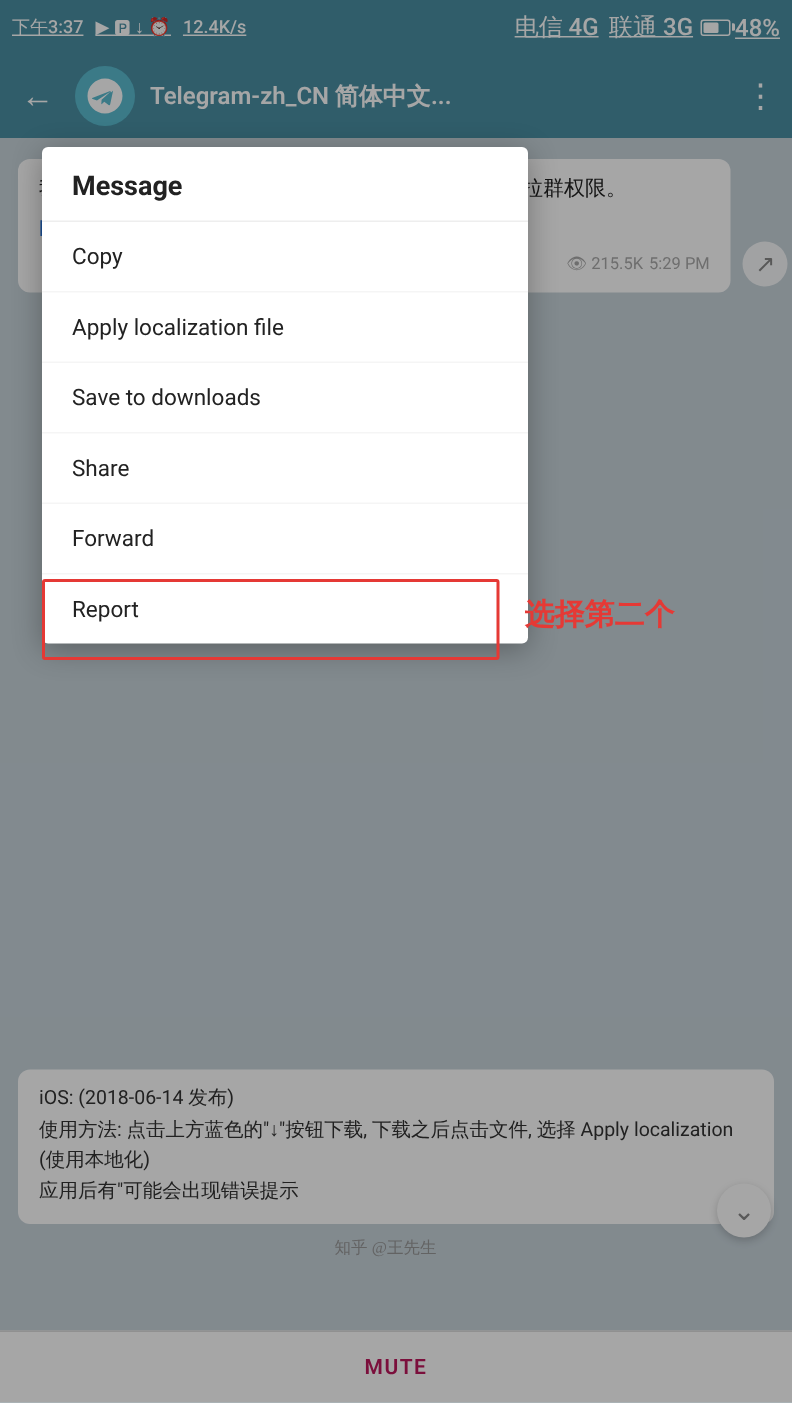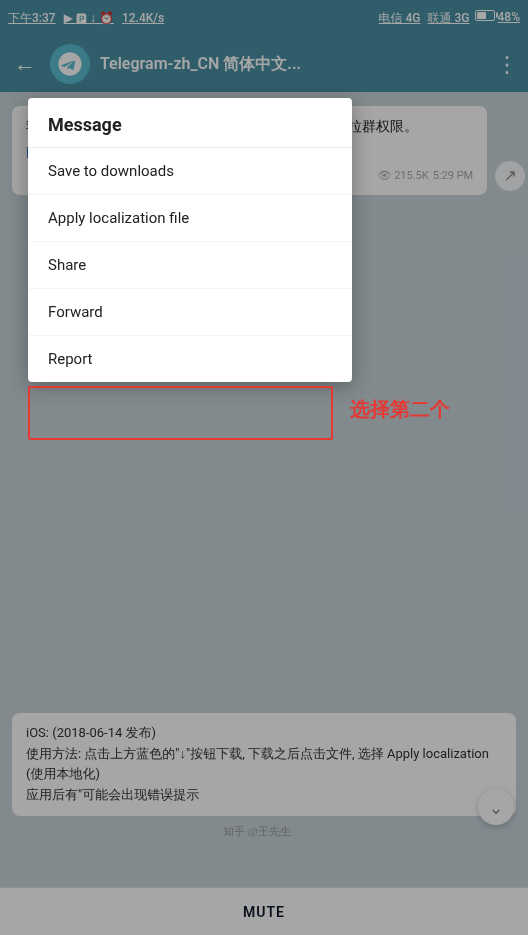--- a/index.html
+++ b/index.html
@@ -24,21 +24,21 @@
       justify-content: space-between;
       padding: 0 8px;
       color: white;
       font-size: 12px;
       font-weight: 500;
       position: relative;
       z-index: 10;
       text-decoration: underline;
     }
     .status-bar-left { display: flex; align-items: center; gap: 4px; }
-    .status-bar-right { display: flex; gap: 3px; font-size: 12px; }
+    .status-bar-right { display: flex; align-items: center; gap: 3px; font-size: 16px; }
 
     
     .header {
       width: 528px;
       height: 56px;
       background: #4a90a4;
       display: flex;
       align-items: center;
       padding: 0 10px;
       gap: 10px;
@@ -233,21 +233,21 @@
       bottom: 0;
       width: 528px;
       height: 48px;
       background: white;
       display: flex;
       align-items: center;
       justify-content: center;
       border-top: 1px solid #ddd;
     }
     .mute-btn {
-      color: #0f172a;
+      color: #be185d;
       font-size: 14px;
       font-weight: 600;
       letter-spacing: 1px;
     }
 
     
     .battery-icon {
       display: inline-block;
       width: 20px;
       height: 11px;
@@ -339,22 +339,23 @@
   <div class="scroll-down-btn">
     <span>⌄</span>
   </div>
 </div>
 
 <div class="overlay"></div>
 
 <div class="context-menu">
   <div class="context-menu-title">Message</div>
 
+  <div class="context-menu-item">Copy</div>
+  <div class="context-menu-item">Apply localization file</div>
   <div class="context-menu-item">Save to downloads</div>
-  <div class="context-menu-item">Apply localization file</div>
   <div class="context-menu-item">Share</div>
   <div class="context-menu-item">Forward</div>
   <div class="context-menu-item">Report</div>
 </div>
 
 <div class="red-annotation"></div>
 
 <div class="chinese-annotation">选择第二个</div>
 
 <div class="bottom-bar">

